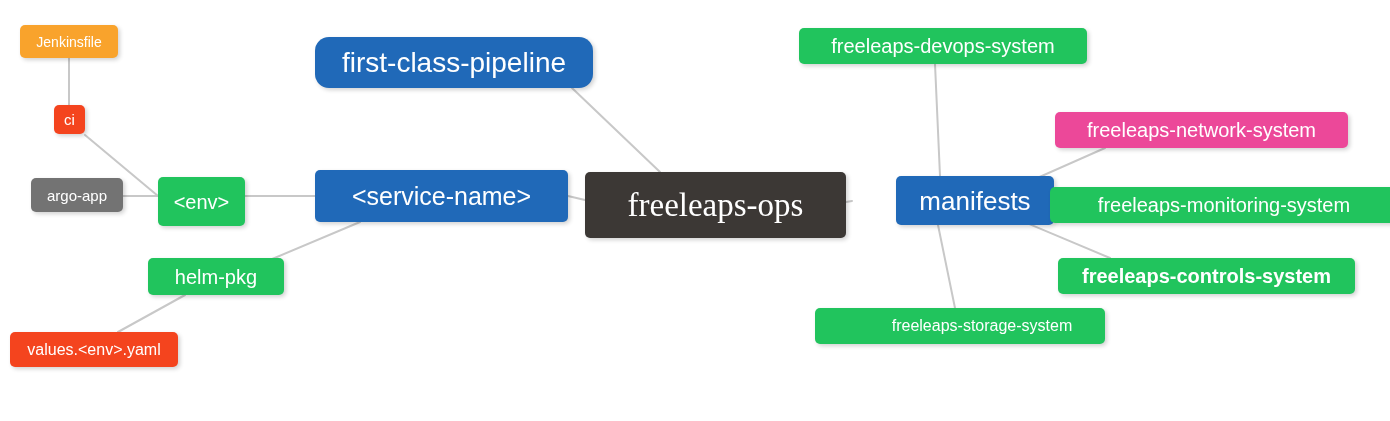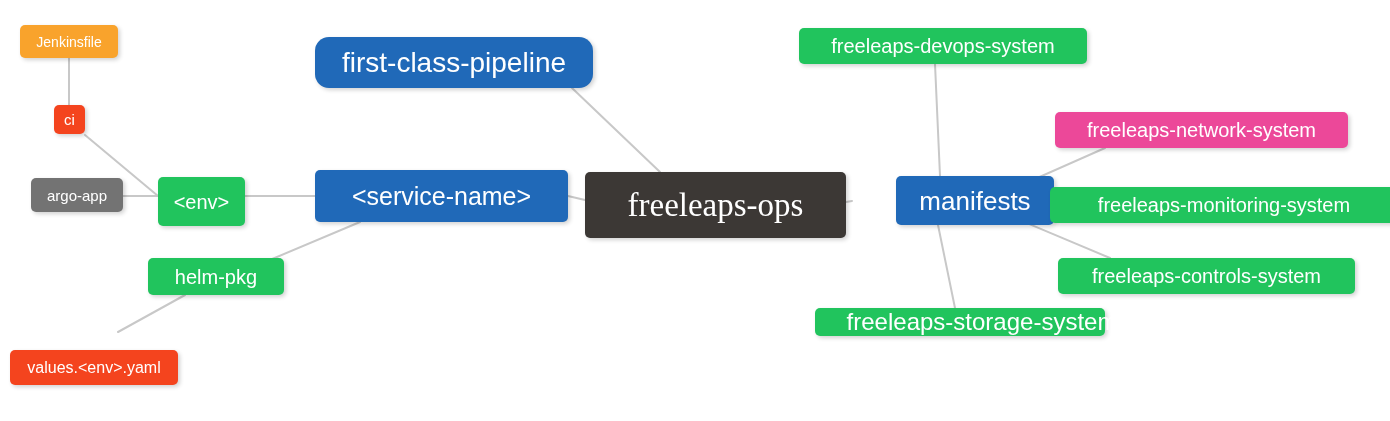--- a/index.html
+++ b/index.html
@@ -57,25 +57,25 @@
       <line x1="1010" y1="190" x2="1105" y2="148" stroke="#c8c8c8" stroke-width="2" stroke-linecap="round"></line>
       <line x1="1010" y1="202" x2="1050" y2="204" stroke="#c8c8c8" stroke-width="2" stroke-linecap="round"></line>
       <line x1="1010" y1="216" x2="1110" y2="258" stroke="#c8c8c8" stroke-width="2" stroke-linecap="round"></line>
       <line x1="938" y1="225" x2="955" y2="308" stroke="#c8c8c8" stroke-width="2" stroke-linecap="round"></line>
     </svg>
   <div id="nodes">
       <div class="node" style="left: 20px; top: 25px; width: 98px; height: 33px; background: rgb(249, 163, 44); font-size: 14px;">Jenkinsfile</div>
       <div class="node" style="left: 54px; top: 105px; width: 31px; height: 29px; background: rgb(244, 68, 30); font-size: 15px;">ci</div>
       <div class="node" style="left: 31px; top: 178px; width: 92px; height: 34px; background: #737373; font-size: 15px;">argo-app</div>
       <div class="node" style="left: 158px; top: 177px; width: 87px; height: 49px; background: rgb(33, 196, 93); font-size: 20px;">&lt;env&gt;</div>
-      <div class="node" style="left: 10px; top: 332px; width: 168px; height: 35px; background: rgb(244, 68, 30); font-size: 16px; margin-top: 18px;">values.&lt;env&gt;.yaml</div>
+      <div class="node" style="left: 10px; top: 332px; width: 168px; height: 35px; background: rgb(244, 68, 30); font-size: 16px;">values.&lt;env&gt;.yaml</div>
       <div class="node" style="left: 148px; top: 258px; width: 136px; height: 37px; background: rgb(33, 196, 93); font-size: 20px; text-align: center;">helm-pkg</div>
       <div class="node" style="left: 315px; top: 37px; width: 278px; height: 51px; background: rgb(32, 105, 184); font-size: 28px; border-radius: 14px;">first-class-pipeline</div>
       <div class="node" style="left: 315px; top: 170px; width: 253px; height: 52px; background: rgb(32, 105, 184); font-size: 25px;">&lt;service-name&gt;</div>
       <div class="node" style="left: 585px; top: 172px; width: 261px; height: 66px; background: rgb(60, 56, 53); font-size: 33px; font-family: Liberation Serif, serif;">freeleaps-ops</div>
       <div class="node" style="left: 852px; top: 176px; width: 158px; height: 49px; background: rgb(32, 105, 184); font-size: 26px; margin-left: 44px;">manifests</div>
       <div class="node" style="left: 799px; top: 28px; width: 288px; height: 36px; background: rgb(33, 196, 93); font-size: 20px;">freeleaps-devops-system</div>
       <div class="node" style="left: 1055px; top: 112px; width: 293px; height: 36px; background: #ec4899; font-size: 20px; text-align: center;">freeleaps-network-system</div>
       <div class="node" style="left: 1050px; top: 187px; width: 348px; height: 36px; background: rgb(33, 196, 93); font-size: 20px;">freeleaps-monitoring-system</div>
-      <div class="node" style="left: 1058px; top: 258px; width: 297px; height: 36px; background: rgb(33, 196, 93); font-size: 20px;">freeleaps-controls-system</div>
-      <div class="node" style="left: 815px; top: 308px; width: 290px; height: 28px; background: rgb(33, 196, 93); font-size: 24px; padding-left: 44px;">freeleaps-storage-system</div>
+      <div class="node" style="left: 1058px; top: 258px; width: 297px; height: 36px; background: rgb(33, 196, 93); font-size: 20px; font-weight: bold;">freeleaps-controls-system</div>
+      <div class="node" style="left: 815px; top: 308px; width: 290px; height: 36px; background: rgb(33, 196, 93); font-size: 16px; padding-left: 44px;">freeleaps-storage-system</div>
     </div>
 </div>
 
 </body></html>

